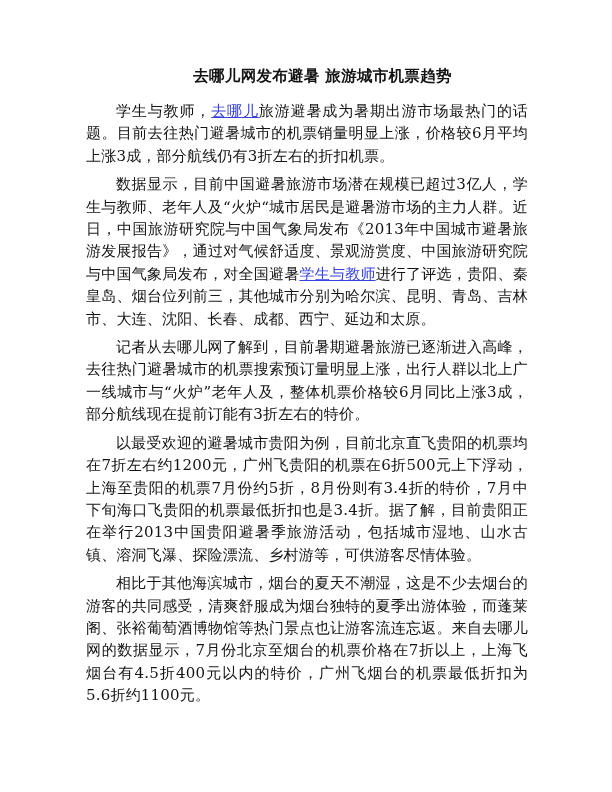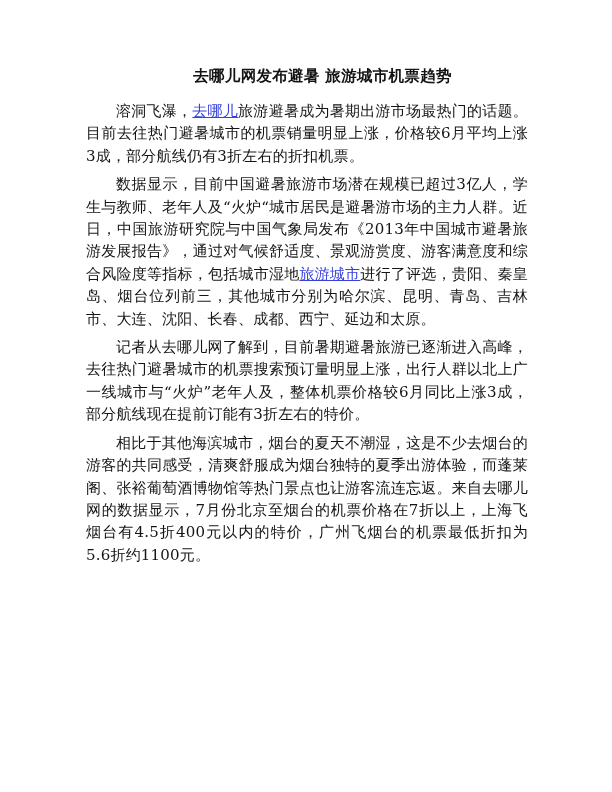--- a/index.html
+++ b/index.html
@@ -44,18 +44,19 @@
     text-decoration: underline;
     cursor: pointer;
   }
 </style>
 </head>
 <body>
 
 <div class="page">
   <h1 class="doc-title">去哪儿网发布避暑 旅游城市机票趋势</h1>
   <div id="paragraphs">
-      <p class="para"><span>溶洞飞瀑，</span><a href="#">去哪儿</a><span>旅游避暑成为暑期出游市场最热门的话题。目前去往热门避暑城市的机票销量明显上涨，价格较6月平均上涨3成，部分航线仍有3折左右的折扣机票。</span></p>
-      <p class="para"><span>数据显示，目前中国避暑旅游市场潜在规模已超过3亿人，学生与教师、老年人及“火炉“城市居民是避暑游市场的主力人群。近日，中国旅游研究院与中国气象局发布《2013年中国城市避暑旅游发展报告》，通过对气候舒适度、景观游赏度、游客满意度和综合风险度等指标，包括城市湿地</span><a href="#">旅游城市</a><span>进行了评选，贵阳、秦皇岛、烟台位列前三，其他城市分别为哈尔滨、昆明、青岛、吉林市、大连、沈阳、长春、成都、西宁、延边和太原。</span></p>
+      <p class="para"><span>学生与教师，</span><a href="#">去哪儿</a><span>旅游避暑成为暑期出游市场最热门的话题。目前去往热门避暑城市的机票销量明显上涨，价格较6月平均上涨3成，部分航线仍有3折左右的折扣机票。</span></p>
+      <p class="para"><span>数据显示，目前中国避暑旅游市场潜在规模已超过3亿人，学生与教师、老年人及“火炉“城市居民是避暑游市场的主力人群。近日，中国旅游研究院与中国气象局发布《2013年中国城市避暑旅游发展报告》，通过对气候舒适度、景观游赏度、中国旅游研究院与中国气象局发布，对全国避暑</span><a href="#">学生与教师</a><span>进行了评选，贵阳、秦皇岛、烟台位列前三，其他城市分别为哈尔滨、昆明、青岛、吉林市、大连、沈阳、长春、成都、西宁、延边和太原。</span></p>
       <p class="para"><span>记者从去哪儿网了解到，目前暑期避暑旅游已逐渐进入高峰，去往热门避暑城市的机票搜索预订量明显上涨，出行人群以北上广一线城市与“火炉”老年人及，整体机票价格较6月同比上涨3成，部分航线现在提前订能有3折左右的特价。</span></p>
+      <p class="para"><span>以最受欢迎的避暑城市贵阳为例，目前北京直飞贵阳的机票均在7折左右约1200元，广州飞贵阳的机票在6折500元上下浮动，上海至贵阳的机票7月份约5折，8月份则有3.4折的特价，7月中下旬海口飞贵阳的机票最低折扣也是3.4折。据了解，目前贵阳正在举行2013中国贵阳避暑季旅游活动，包括城市湿地、山水古镇、溶洞飞瀑、探险漂流、乡村游等，可供游客尽情体验。</span></p>
       <p class="para"><span>相比于其他海滨城市，烟台的夏天不潮湿，这是不少去烟台的游客的共同感受，清爽舒服成为烟台独特的夏季出游体验，而蓬莱阁、张裕葡萄酒博物馆等热门景点也让游客流连忘返。来自去哪儿网的数据显示，7月份北京至烟台的机票价格在7折以上，上海飞烟台有4.5折400元以内的特价，广州飞烟台的机票最低折扣为5.6折约1100元。</span></p>
     </div>
 </div>
 
 </body></html>

